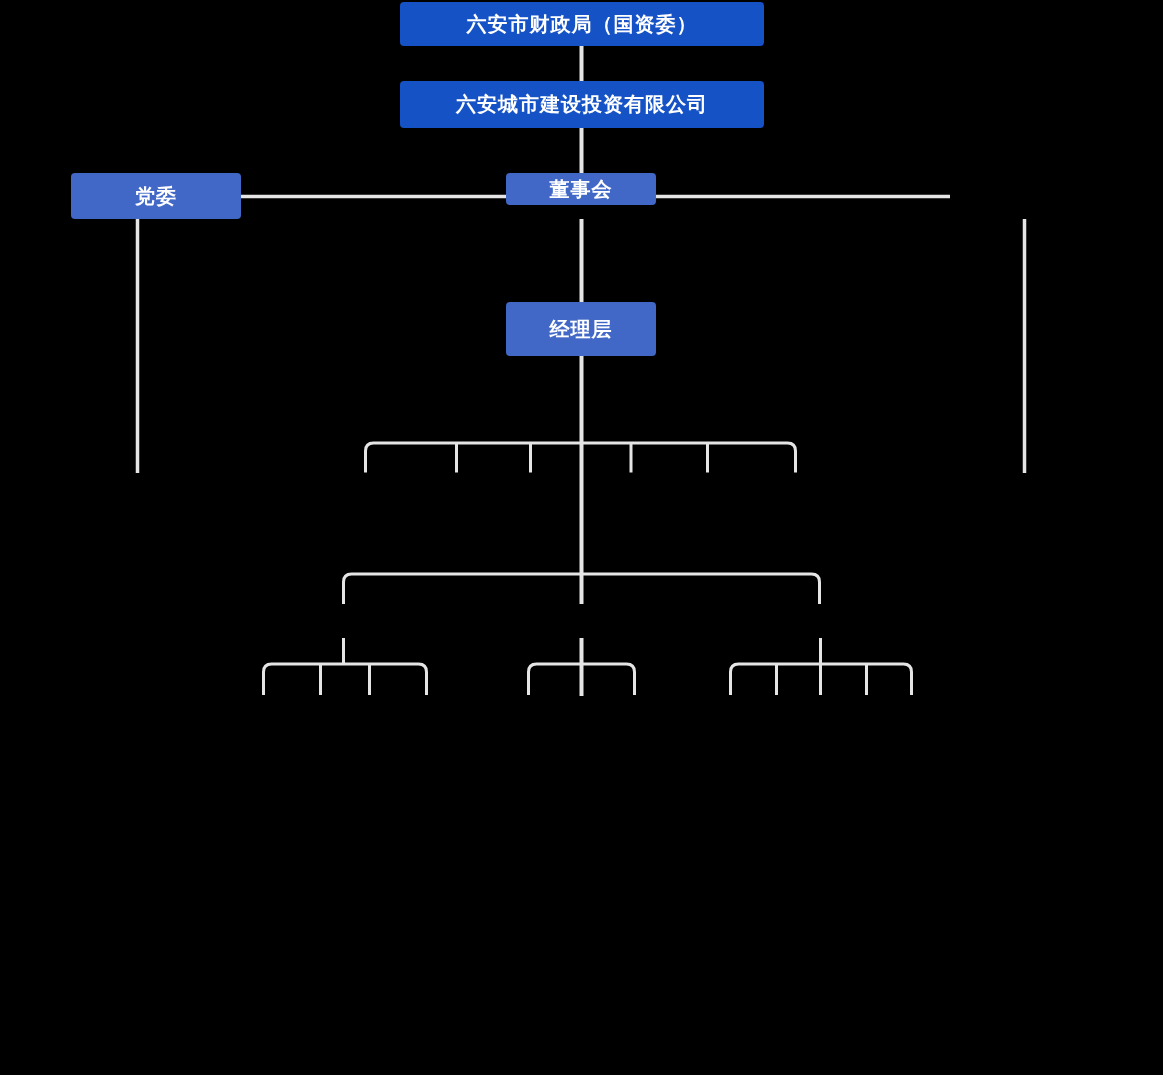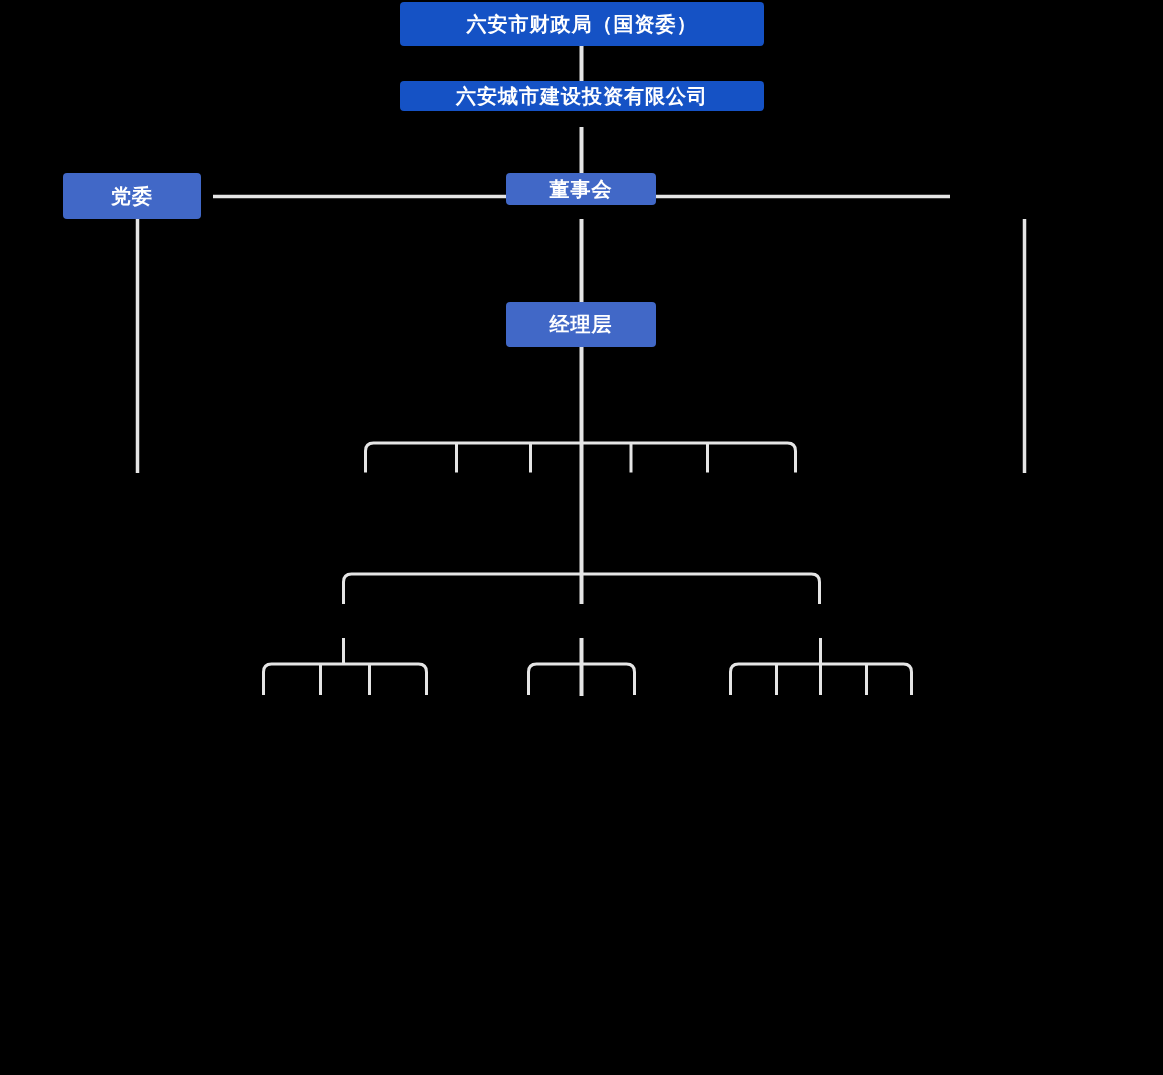--- a/index.html
+++ b/index.html
@@ -90,22 +90,22 @@
       <path d="M528.5 695 V672 Q528.5 664 536.5 664 H626.5 Q634.5 664 634.5 672 V695"></path>
       <path d="M730.5 695 V672 Q730.5 664 738.5 664 H903.5 Q911.5 664 911.5 672 V695"></path>
       <path d="M776.5 664 V695"></path>
       <path d="M820.5 638 V695"></path>
       <path d="M866.5 664 V695"></path>
     </g>
   </svg>
 
   <div class="node node-primary" style="left:400px;top:2px;width:364px;height:44px">六安市财政局（国资委）</div>
 
-  <div class="node node-primary" style="left:400px;top:81px;width:364px;height:30px">六安城市建设投资有限公司</div>
+  <div class="node node-primary" style="left:400px;top:81px;width:364px;height:47px">六安城市建设投资有限公司</div>
 
-  <div class="node node-secondary" style="left:63px;top:173px;width:138px;height:46px">党委</div>
+  <div class="node node-secondary" style="left:71px;top:173px;width:170px;height:46px">党委</div>
 
   <div class="node node-secondary" style="left:506px;top:173px;width:150px;height:32px">董事会</div>
 
 
-  <div class="node node-secondary" style="left:506px;top:302px;width:150px;height:45px">经理层</div>
+  <div class="node node-secondary" style="left:506px;top:302px;width:150px;height:54px">经理层</div>
 
 </div>
 
 </body></html>

